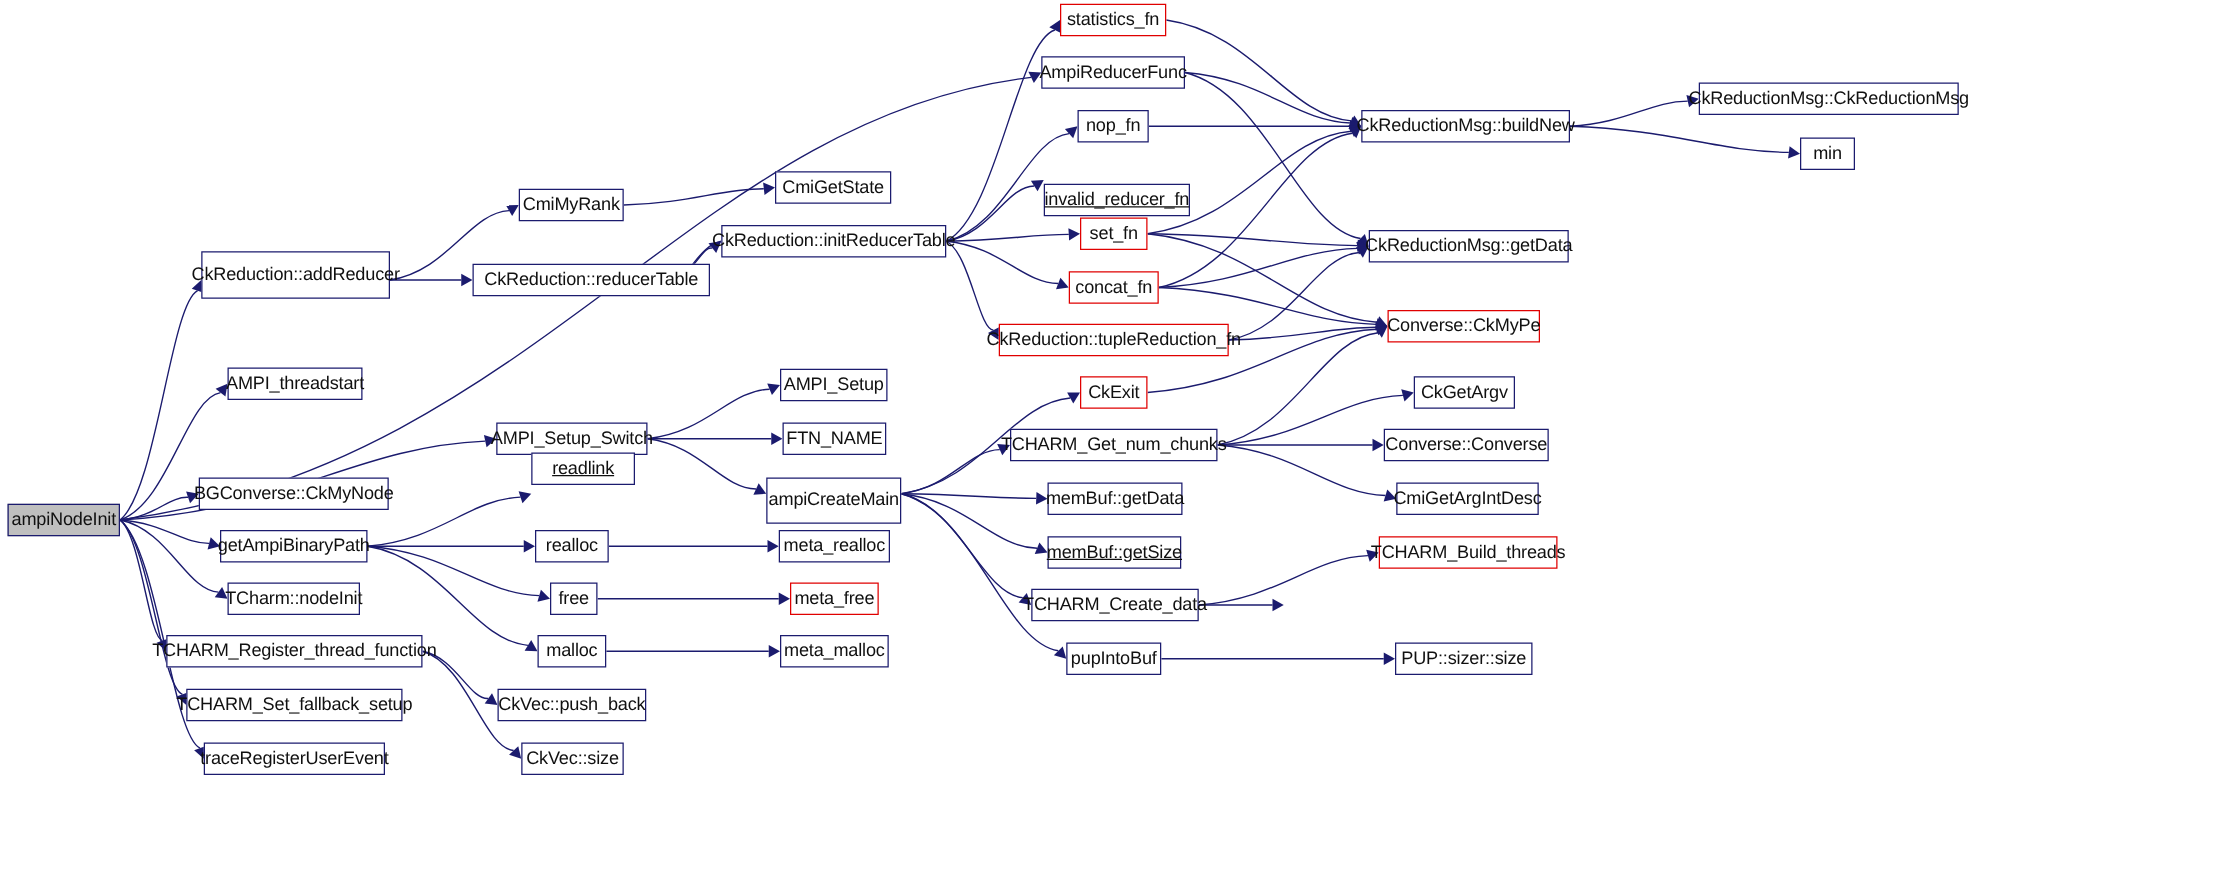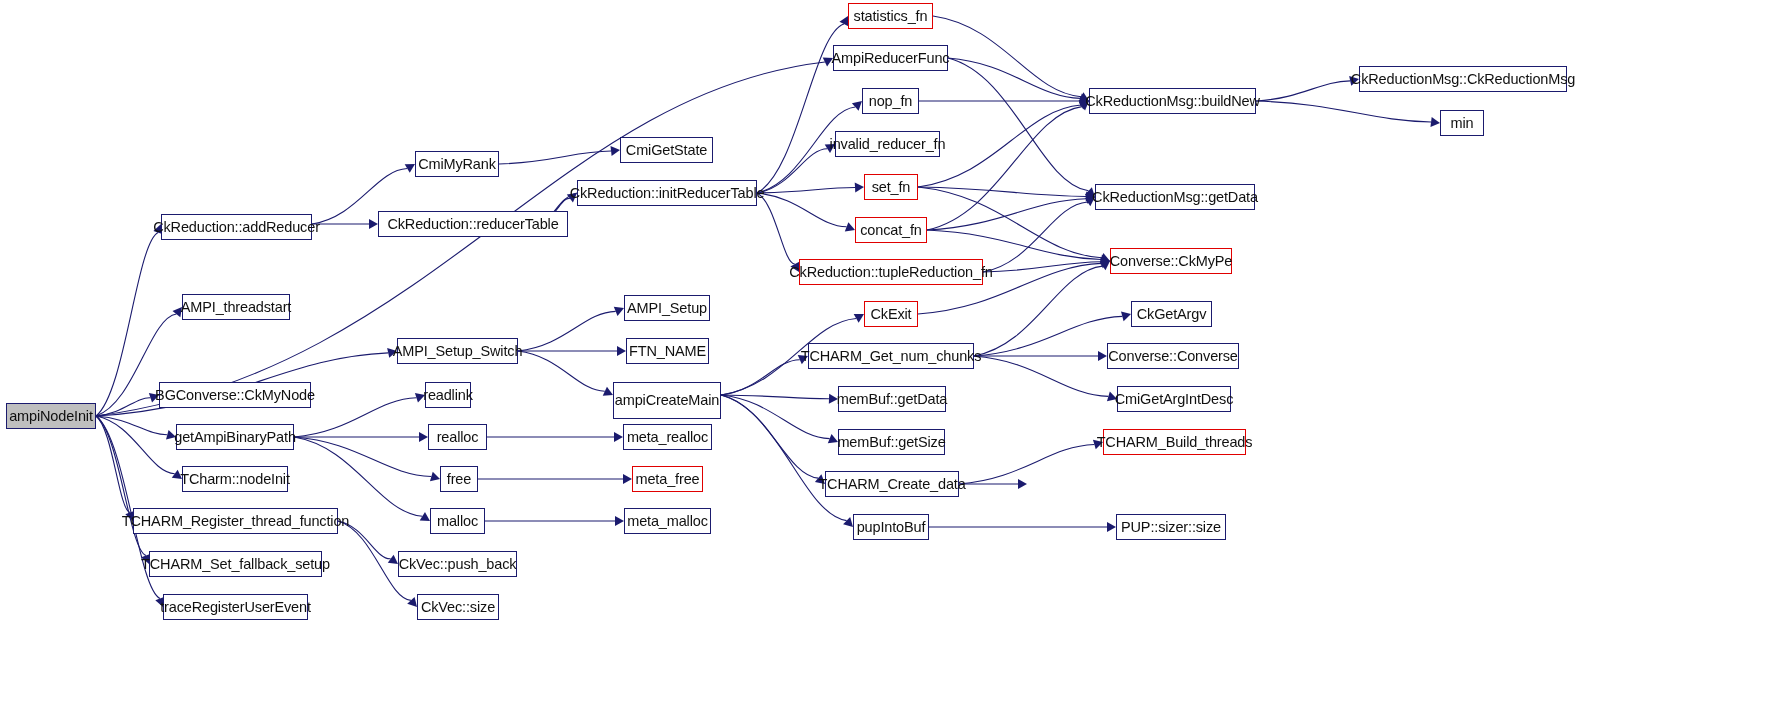--- a/index.html
+++ b/index.html
@@ -175,21 +175,21 @@
       <path d="M 929 527 C 1013.15 527, 1044.94 527, 1107 527" fill="none" stroke="#1b1b6e" stroke-width="1.1"></path>
       <polygon points="1116,527 1107,532 1107,522" fill="#1b1b6e"></polygon>
       <path d="M 1256 101 C 1302.35 98.36, 1319.86 81.2, 1350.1985297033168 80.87992569443716" fill="none" stroke="#1b1b6e" stroke-width="1.1"></path>
       <polygon points="1359,79 1351.242932866893,85.76963141481666 1349.1541265397407,75.99021997405767" fill="#1b1b6e"></polygon>
       <path d="M 1256 101 C 1338.8 103.64, 1370.08 120.8, 1431.06364964874 121.93152332756674" fill="none" stroke="#1b1b6e" stroke-width="1.1"></path>
       <polygon points="1440,123 1430.470051497388,126.8961624116001 1431.657247800092,116.96688424353337" fill="#1b1b6e"></polygon>
     </svg>
 <div class="gnode root" style="left: 6px; top: 403px; width: 90px; height: 26px;">
       <span class="lbl">ampiNodeInit</span>
     </div>
-    <div class="gnode" style="left: 161px; top: 214px; width: 151px; height: 26px;">
+    <div class="gnode" style="left: 161px; top: 201px; width: 151px; height: 38px;">
       <span class="lbl">CkReduction::addReducer</span>
     </div>
     <div class="gnode" style="left: 182px; top: 294px; width: 108px; height: 26px;">
       <span class="lbl">AMPI_threadstart</span>
     </div>
     <div class="gnode" style="left: 159px; top: 382px; width: 152px; height: 26px;">
       <span class="lbl">BGConverse::CkMyNode</span>
     </div>
     <div class="gnode" style="left: 176px; top: 424px; width: 118px; height: 26px;">
       <span class="lbl">getAmpiBinaryPath</span>
@@ -208,21 +208,21 @@
     </div>
     <div class="gnode" style="left: 415px; top: 151px; width: 84px; height: 26px;">
       <span class="lbl">CmiMyRank</span>
     </div>
     <div class="gnode" style="left: 378px; top: 211px; width: 190px; height: 26px;">
       <span class="lbl">CkReduction::reducerTable</span>
     </div>
     <div class="gnode" style="left: 397px; top: 338px; width: 121px; height: 26px;">
       <span class="lbl">AMPI_Setup_Switch</span>
     </div>
-    <div class="gnode" style="left: 425px; top: 382px; width: 46px; height: 26px;">
+    <div class="gnode" style="left: 425px; top: 362px; width: 83px; height: 26px; text-decoration: underline;">
       <span class="lbl">readlink</span>
     </div>
     <div class="gnode" style="left: 428px; top: 424px; width: 59px; height: 26px;">
       <span class="lbl">realloc</span>
     </div>
     <div class="gnode" style="left: 440px; top: 466px; width: 38px; height: 26px; align-items: center;">
       <span class="lbl">free</span>
     </div>
     <div class="gnode" style="left: 430px; top: 508px; width: 55px; height: 26px;">
       <span class="lbl">malloc</span>
@@ -259,42 +259,42 @@
     </div>
     <div class="gnode red" style="left: 848px; top: 3px; width: 85px; height: 26px;">
       <span class="lbl">statistics_fn</span>
     </div>
     <div class="gnode" style="left: 833px; top: 45px; width: 115px; height: 26px;">
       <span class="lbl">AmpiReducerFunc</span>
     </div>
     <div class="gnode" style="left: 862px; top: 88px; width: 57px; height: 26px;">
       <span class="lbl">nop_fn</span>
     </div>
-    <div class="gnode" style="left: 835px; top: 131px; width: 105px; height: 26px;">
+    <div class="gnode" style="left: 835px; top: 147px; width: 117px; height: 26px; text-decoration: underline;">
       <span class="lbl">invalid_reducer_fn</span>
     </div>
     <div class="gnode red" style="left: 864px; top: 174px; width: 54px; height: 26px;">
       <span class="lbl">set_fn</span>
     </div>
     <div class="gnode red" style="left: 855px; top: 217px; width: 72px; height: 26px;">
       <span class="lbl">concat_fn</span>
     </div>
     <div class="gnode red" style="left: 799px; top: 259px; width: 184px; height: 26px;">
       <span class="lbl">CkReduction::tupleReduction_fn</span>
     </div>
     <div class="gnode red" style="left: 864px; top: 301px; width: 54px; height: 26px;">
       <span class="lbl">CkExit</span>
     </div>
     <div class="gnode" style="left: 808px; top: 343px; width: 166px; height: 26px;">
       <span class="lbl">TCHARM_Get_num_chunks</span>
     </div>
     <div class="gnode" style="left: 838px; top: 386px; width: 108px; height: 26px;">
       <span class="lbl">memBuf::getData</span>
     </div>
-    <div class="gnode" style="left: 838px; top: 429px; width: 107px; height: 26px;">
+    <div class="gnode" style="left: 838px; top: 429px; width: 107px; height: 26px; text-decoration: underline;">
       <span class="lbl">memBuf::getSize</span>
     </div>
     <div class="gnode" style="left: 825px; top: 471px; width: 134px; height: 26px;">
       <span class="lbl">TCHARM_Create_data</span>
     </div>
     <div class="gnode" style="left: 853px; top: 514px; width: 76px; height: 26px;">
       <span class="lbl">pupIntoBuf</span>
     </div>
     <div class="gnode" style="left: 1089px; top: 88px; width: 167px; height: 26px;">
       <span class="lbl">CkReductionMsg::buildNew</span>

